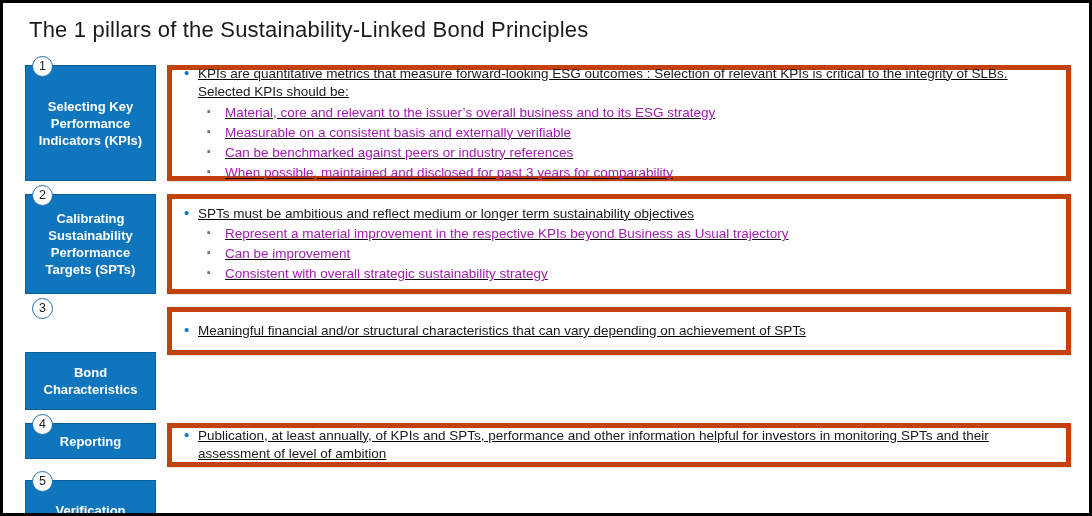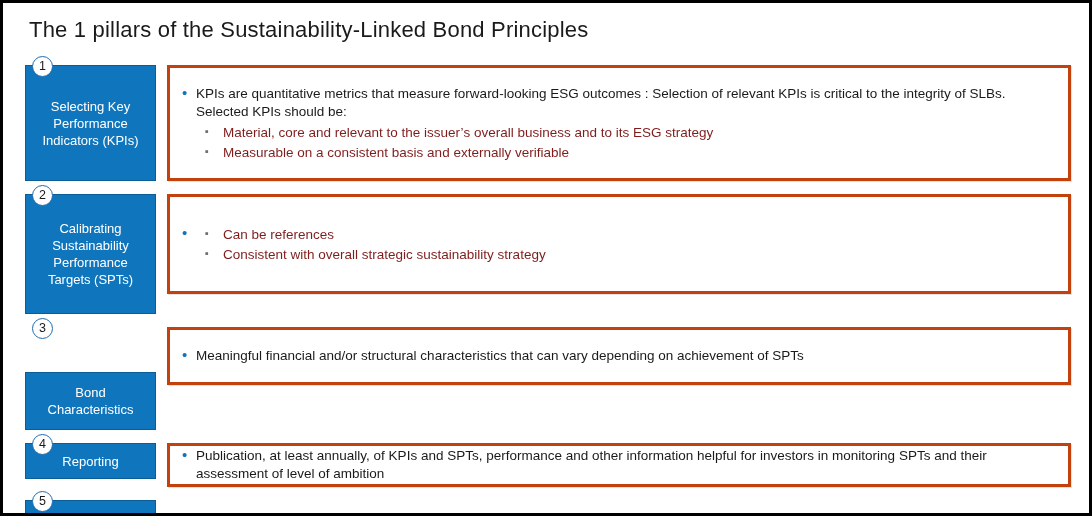--- a/index.html
+++ b/index.html
@@ -56,40 +56,41 @@
     z-index: 5;
     box-sizing: border-box;
   }
   .label-box {
     width: 131px;
     min-width: 131px;
     background: #0f76bd;
     border: 1px solid #0a5d96;
     color: #ffffff;
     font-size: 13px;
-    font-weight: normal;
+    font-weight: bold;
     display: flex;
     align-items: center;
     justify-content: center;
     text-align: center;
     line-height: 17px;
     padding: 4px 6px;
     box-sizing: border-box;
   }
   .content-box {
     flex: 1;
     margin-left: 11px;
     background: #ffffff;
-    border: 3px solid #c2410c;
+    border: 5px solid #c2410c;
     box-shadow: 1px 1px 0 #e3e3e3;
     padding: 7px 12px 7px 10px;
     box-sizing: border-box;
     display: flex;
     flex-direction: column;
     justify-content: center;
+    text-decoration: underline;
   }
   ul.lv1 {
     list-style: none;
     margin: 0;
     padding: 0;
   }
   ul.lv1 > li {
     position: relative;
     padding-left: 16px;
     font-size: 13.5px;
@@ -107,38 +108,38 @@
   }
   ul.lv2 {
     list-style: none;
     margin: 1px 0 0 0;
     padding: 0;
   }
   ul.lv2 > li {
     position: relative;
     padding-left: 27px;
     font-size: 13.5px;
-    color: #7f1d1d;
+    color: #a21caf;
     line-height: 19px;
     margin: 1px 0;
   }
   ul.lv2 > li::before {
     content: "\25AA";
     position: absolute;
     left: 9px;
     top: -1px;
     color: #6e6e6e;
     font-size: 11px;
   }
   .p1 .label-box { height: 116px; }
   .p1 .content-box { height: 116px; }
-  .p2 .label-box { height: 120px; }
+  .p2 .label-box { height: 100px; }
   .p2 .content-box { height: 100px; }
   .p3 .label-box { height: 58px; margin-top: 45px; }
-  .p3 .content-box { height: 58px; }
+  .p3 .content-box { height: 48px; }
   .p4 .label-box { height: 36px; }
   .p4 .content-box { height: 44px; }
   .p5 .label-box { height: 60px; }
   .p5 .content-box { height: 44px; }
 </style>
 </head>
 <body>
 
 <div class="slide">
 
@@ -149,34 +150,38 @@
     <div class="pillar p1">
       <div class="num-badge">1</div>
       <div class="label-box">Selecting Key Performance Indicators (KPIs)</div>
       <div class="content-box">
         <ul class="lv1">
           <li>
             <span>KPIs are quantitative metrics that measure forward-looking ESG outcomes : Selection of relevant KPIs is critical to the integrity of SLBs. Selected KPIs should be:</span>
             <ul class="lv2">
               <li>Material, core and relevant to the issuer’s overall business and to its ESG strategy</li>
               <li>Measurable on a consistent basis and externally verifiable</li>
+              <li>Can be benchmarked against peers or industry references</li>
+              <li>When possible, maintained and disclosed for past 3 years for comparability</li>
             </ul>
           </li>
         </ul>
       </div>
     </div>
 
     <div class="pillar p2">
       <div class="num-badge">2</div>
       <div class="label-box">Calibrating Sustainability Performance Targets (SPTs)</div>
       <div class="content-box">
         <ul class="lv1">
           <li>
+            <span>SPTs must be ambitious and reflect medium or longer term sustainability objectives</span>
             <ul class="lv2">
-              <li>Can be references</li>
+              <li>Represent a material improvement in the respective KPIs beyond Business as Usual trajectory</li>
+              <li>Can be improvement</li>
               <li>Consistent with overall strategic sustainability strategy</li>
             </ul>
           </li>
         </ul>
       </div>
     </div>
 
     <div class="pillar p3">
       <div class="num-badge">3</div>
       <div class="label-box">Bond Characteristics</div>

